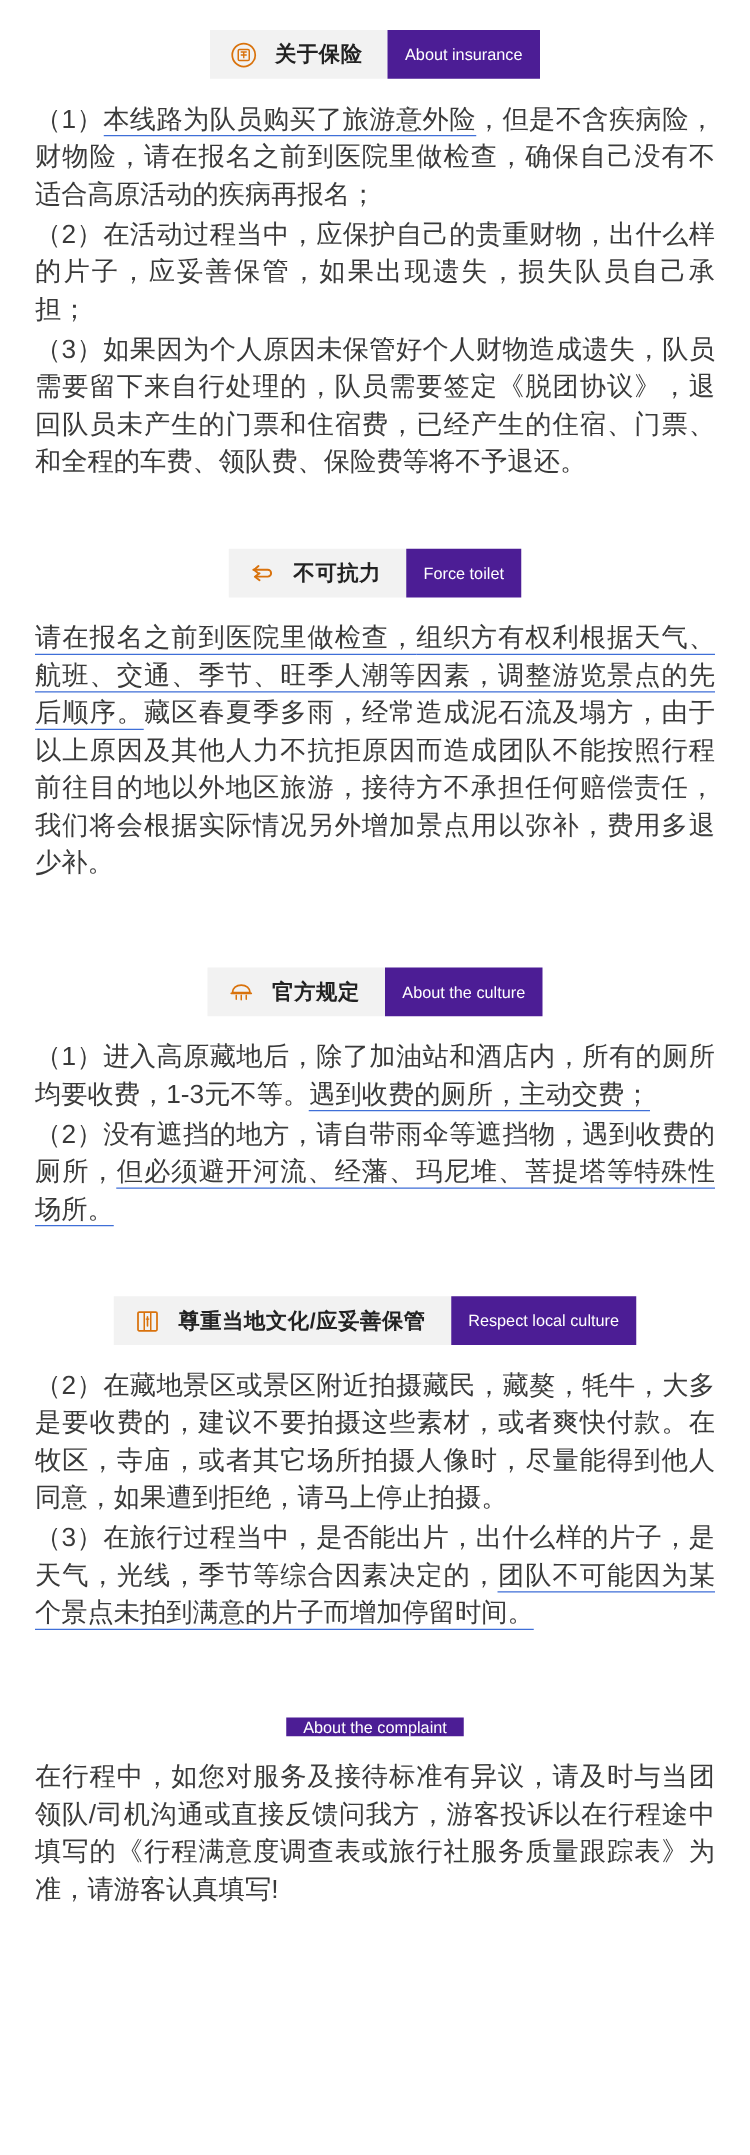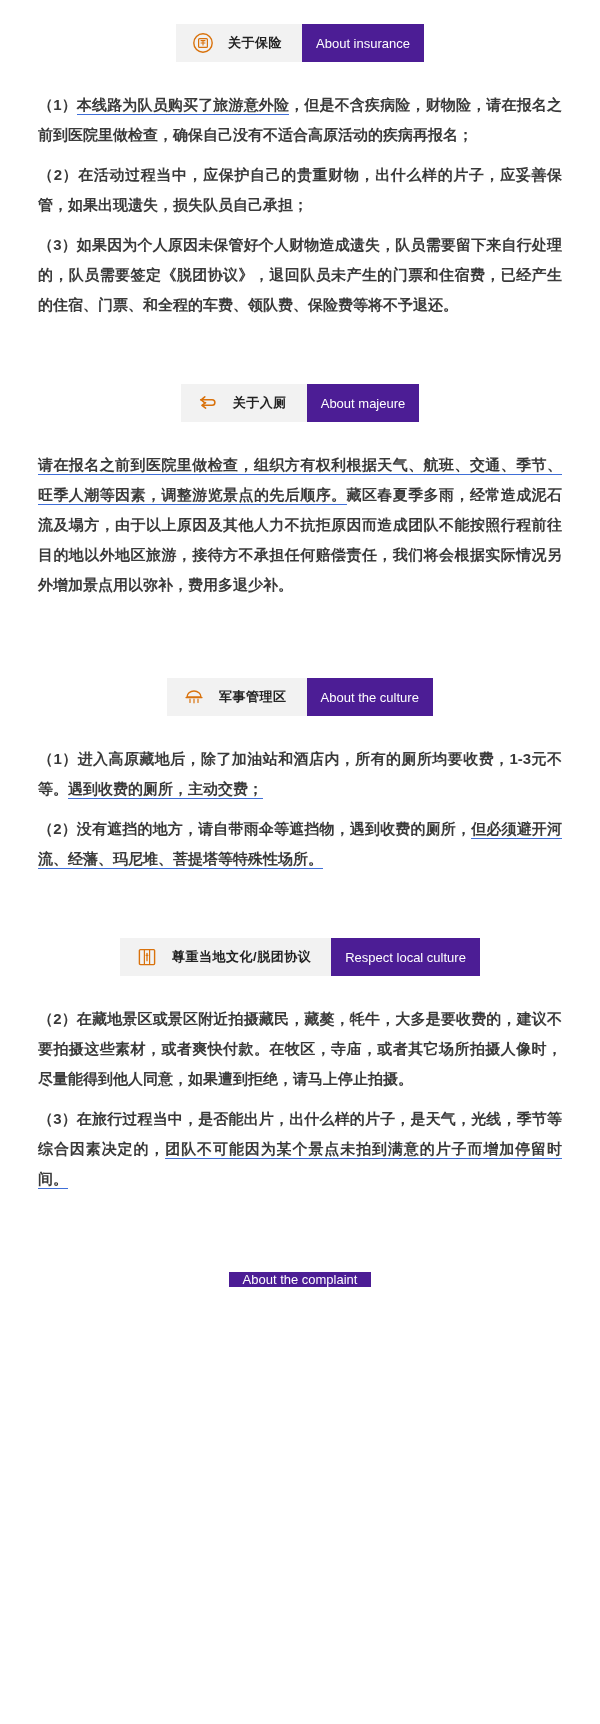--- a/index.html
+++ b/index.html
@@ -46,45 +46,44 @@
     width: 22px;
     height: 22px;
     flex: 0 0 22px;
     display: flex;
     align-items: center;
     justify-content: center;
     color: #d9720c;
   }
   .head-icon svg { display: block; }
   .head-cn-text {
-    font-size: 13px;
+    font-size: 17px;
     font-weight: bold;
     color: #222222;
     letter-spacing: 0.5px;
     white-space: nowrap;
   }
   .head-en {
     background: #4c1d95;
     color: #ffffff;
     font-size: 13px;
     display: flex;
     align-items: center;
     padding: 0 14px;
     white-space: nowrap;
   }
 
   
   .para {
-    font-size: 15px;
+    font-size: 21px;
     line-height: 30px;
     color: #3a3a3a;
     text-align: justify;
-    margin: 10px;
+    margin: 0;
     padding: 0;
-    font-weight: bold;
   }
   .para + .para { margin-top: 2px; }
   .para .idx { letter-spacing: 0; }
   .u {
     border-bottom: 1px solid #3f6fd8;
     padding-bottom: 1px;
   }
   .block-gap { height: 26px; }
   .block-gap-lg { height: 40px; }
 </style>
@@ -115,64 +114,65 @@
       <div class="section">
         <div class="head-row">
           <div class="head-cn">
             <span class="head-icon">
               <svg width="24" height="22" viewBox="0 0 24 22" fill="none">
                 <path d="M4 7.5h12.5a3 3 0 0 1 0 6H6" stroke="#d9720c" stroke-width="1.7" stroke-linecap="round"></path>
                 <path d="M8.5 4.3 4.6 7.6l3.9 3.2" stroke="#d9720c" stroke-width="1.7" stroke-linecap="round" stroke-linejoin="round"></path>
                 <path d="M9.4 10.6 5.4 13.6l4 3" stroke="#d9720c" stroke-width="1.7" stroke-linecap="round" stroke-linejoin="round"></path>
               </svg>
             </span>
-            <span class="head-cn-text">关于入厕</span>
+            <span class="head-cn-text">不可抗力</span>
           </div>
-          <div class="head-en">About majeure</div>
+          <div class="head-en">Force toilet</div>
         </div>
         <p class="para"><span class="u">请在报名之前到医院里做检查，</span><span class="u">组织方有权利根据天气、航班、交通、季节、旺季人潮等因素，调整游览景点的先后顺序。</span><span>藏区春夏季多雨，经常造成泥石流及塌方，由于以上原因及其他人力不抗拒原因而造成团队不能按照行程前往目的地以外地区旅游，接待方不承担任何赔偿责任，我们将会根据实际情况另外增加景点用以弥补，费用多退少补。</span></p>
         <div class="block-gap-lg"></div>
       </div>
       <div class="section">
         <div class="head-row">
           <div class="head-cn">
             <span class="head-icon">
               <svg width="22" height="22" viewBox="0 0 22 22" fill="none">
                 <path d="M4 11c0-3.3 3.1-6 7-6s7 2.7 7 6H4z" stroke="#d9720c" stroke-width="1.4" stroke-linejoin="round"></path>
                 <path d="M3 11.6h16" stroke="#d9720c" stroke-width="1.4" stroke-linecap="round"></path>
                 <path d="M7 13.2v3.2M15 13.2v3.2M11 13.2v3.6" stroke="#d9720c" stroke-width="1.2" stroke-linecap="round"></path>
               </svg>
             </span>
-            <span class="head-cn-text">军事管理区</span>
+            <span class="head-cn-text">官方规定</span>
           </div>
           <div class="head-en">About the culture</div>
         </div>
         <p class="para"><span class="idx">（1）</span><span>进入高原藏地后，除了加油站和酒店内，所有的厕所均要收费，1-3元不等。</span><span class="u">遇到收费的厕所，主动交费；</span></p>
         <p class="para"><span class="idx">（2）</span><span>没有遮挡的地方，请自带雨伞等遮挡物，遇到收费的厕所，</span><span class="u">但必须避开河流、经藩、玛尼堆、菩提塔等特殊性场所。</span></p>
         <div class="block-gap"></div>
       </div>
       <div class="section">
         <div class="head-row">
           <div class="head-cn">
             <span class="head-icon">
               <svg width="22" height="22" viewBox="0 0 22 22" fill="none">
                 <rect x="3.4" y="3.6" width="15.2" height="15" rx="1" stroke="#d9720c" stroke-width="1.4"></rect>
                 <path d="M8.4 3.6v15M13.6 3.6v15" stroke="#d9720c" stroke-width="1.2"></path>
                 <path d="M11 7.5v7.2" stroke="#d9720c" stroke-width="1.3" stroke-linecap="round"></path>
                 <path d="M9.6 9.3h2.8" stroke="#d9720c" stroke-width="1.1"></path>
               </svg>
             </span>
-            <span class="head-cn-text">尊重当地文化/脱团协议</span>
+            <span class="head-cn-text">尊重当地文化/应妥善保管</span>
           </div>
           <div class="head-en">Respect local culture</div>
         </div>
         <p class="para"><span class="idx">（2）</span><span>在藏地景区或景区附近拍摄藏民，藏獒，牦牛，大多是要收费的，建议不要拍摄这些素材，或者爽快付款。在牧区，寺庙，或者其它场所拍摄人像时，尽量能得到他人同意，如果遭到拒绝，请马上停止拍摄。</span></p>
         <p class="para"><span class="idx">（3）</span><span>在旅行过程当中，是否能出片，出什么样的片子，是天气，光线，季节等综合因素决定的，</span><span class="u">团队不可能因为某个景点未拍到满意的片子而增加停留时间。</span></p>
         <div class="block-gap-lg"></div>
       </div>
       <div class="section">
         <div class="head-row">
           <div class="head-en">About the complaint</div>
         </div>
+        <p class="para"><span>在行程中，如您对服务及接待标准有异议，请及时与当团领队/司机沟通或直接反馈问我方，游客投诉以在行程途中填写的《行程满意度调查表或旅行社服务质量跟踪表》为准，请游客认真填写!</span></p>
         <div class="block-gap"></div>
       </div>
     </div>
 </div>
 
 </body></html>

